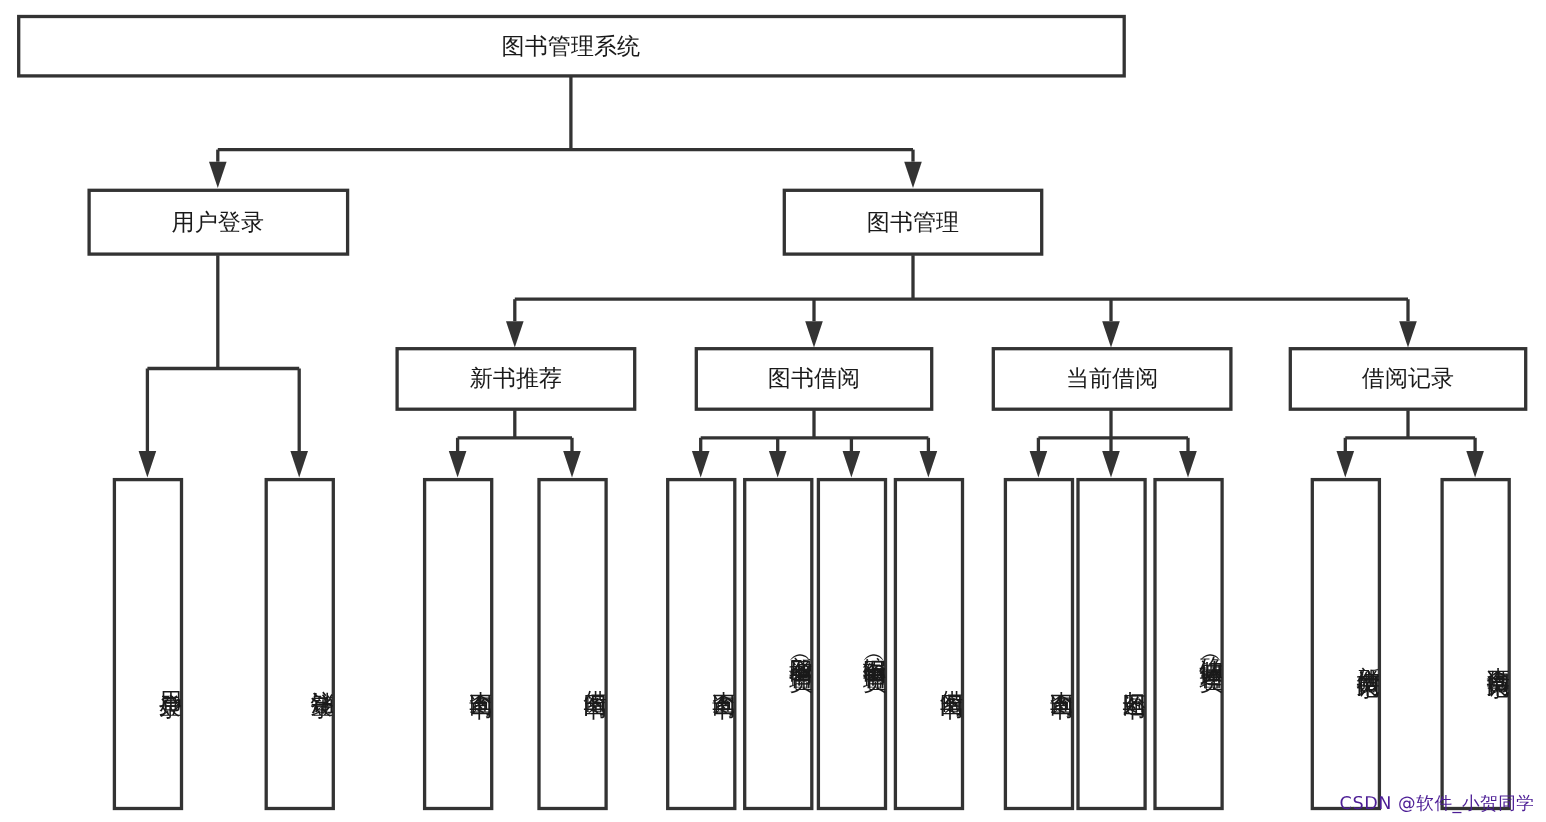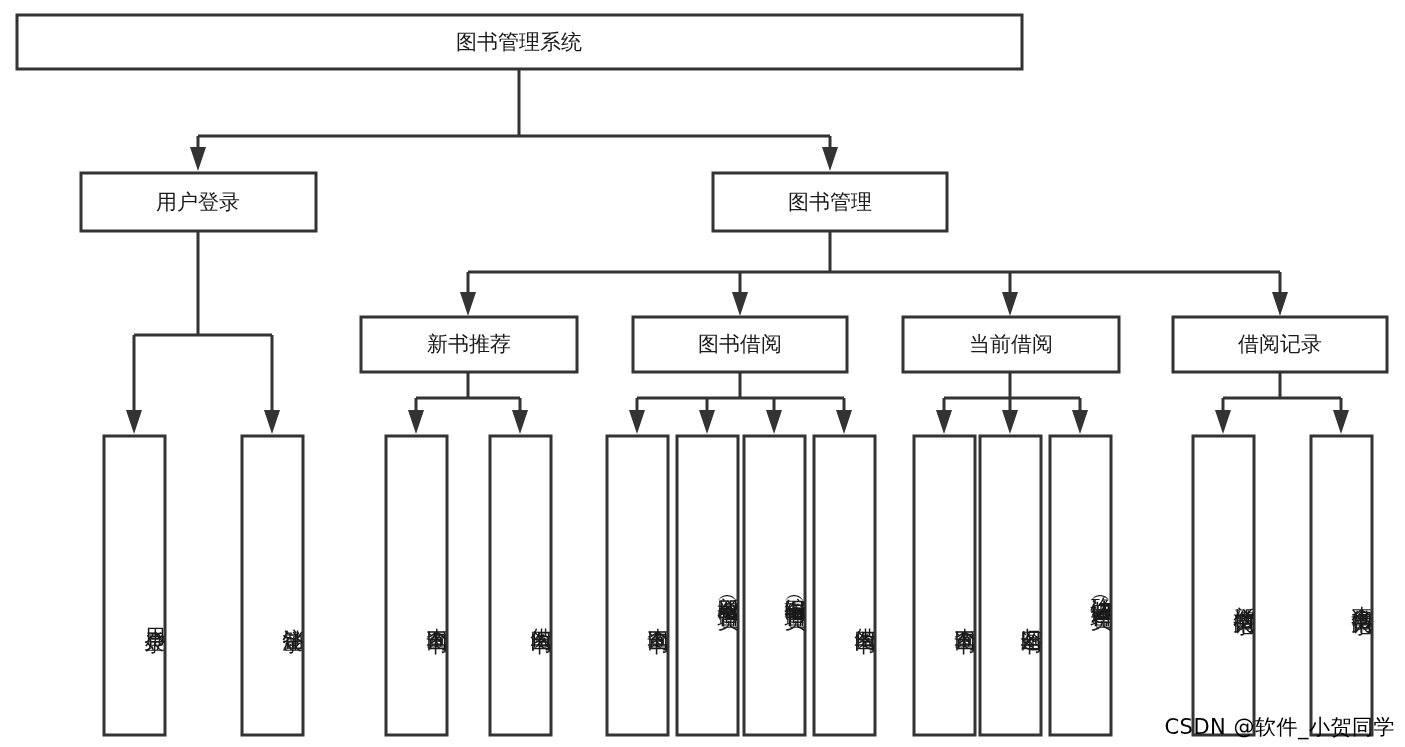--- a/index.html
+++ b/index.html
@@ -61,22 +61,22 @@
     align-items: flex-start;
     justify-content: center;
     pointer-events: none;
     user-select: none;
   }
   .watermark {
     position: absolute;
     right: 10px;
     bottom: 6px;
     font-family: "DejaVu Sans", "Liberation Sans", sans-serif;
-    font-size: 21px;
-    color: #000000;
+    font-size: 16px;
+    color: #4c1d95;
     letter-spacing: 0.5px;
     user-select: none;
   }
 </style>
 </head>
 <body>
 
 <div id="diagram-root">
 
   <svg class="diagram-canvas" viewBox="0 0 1405 747" xmlns="http://www.w3.org/2000/svg">

